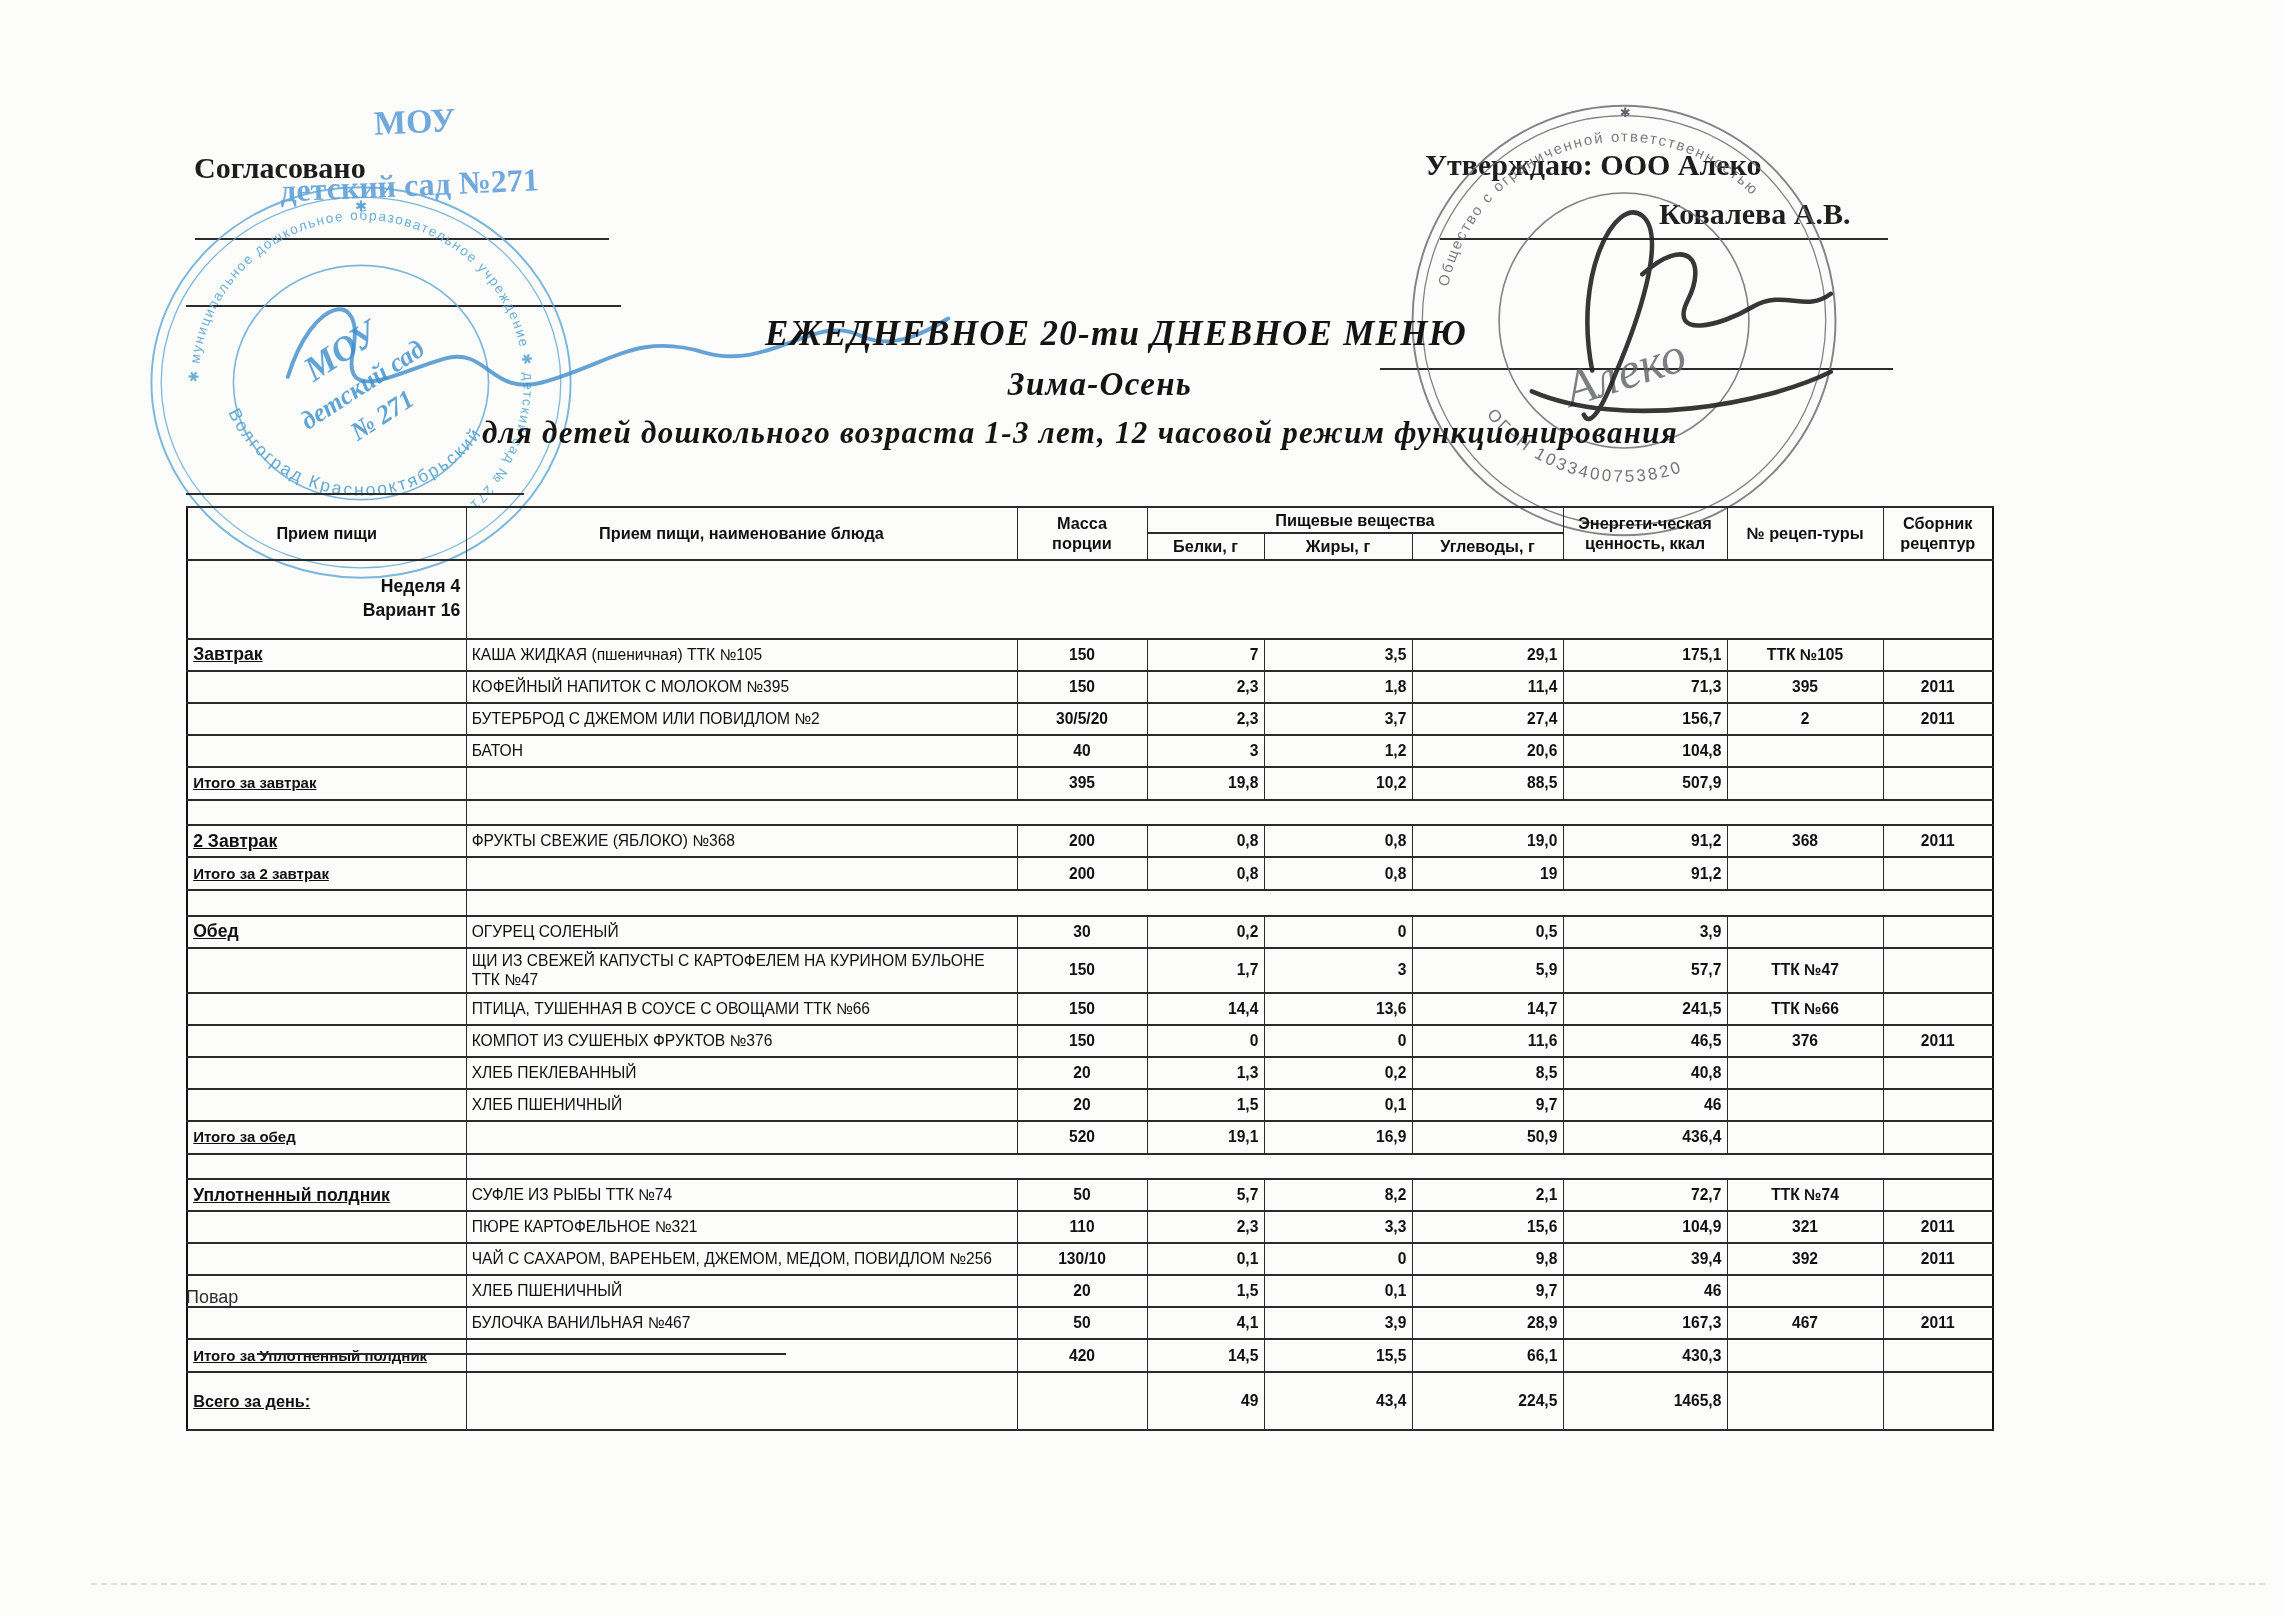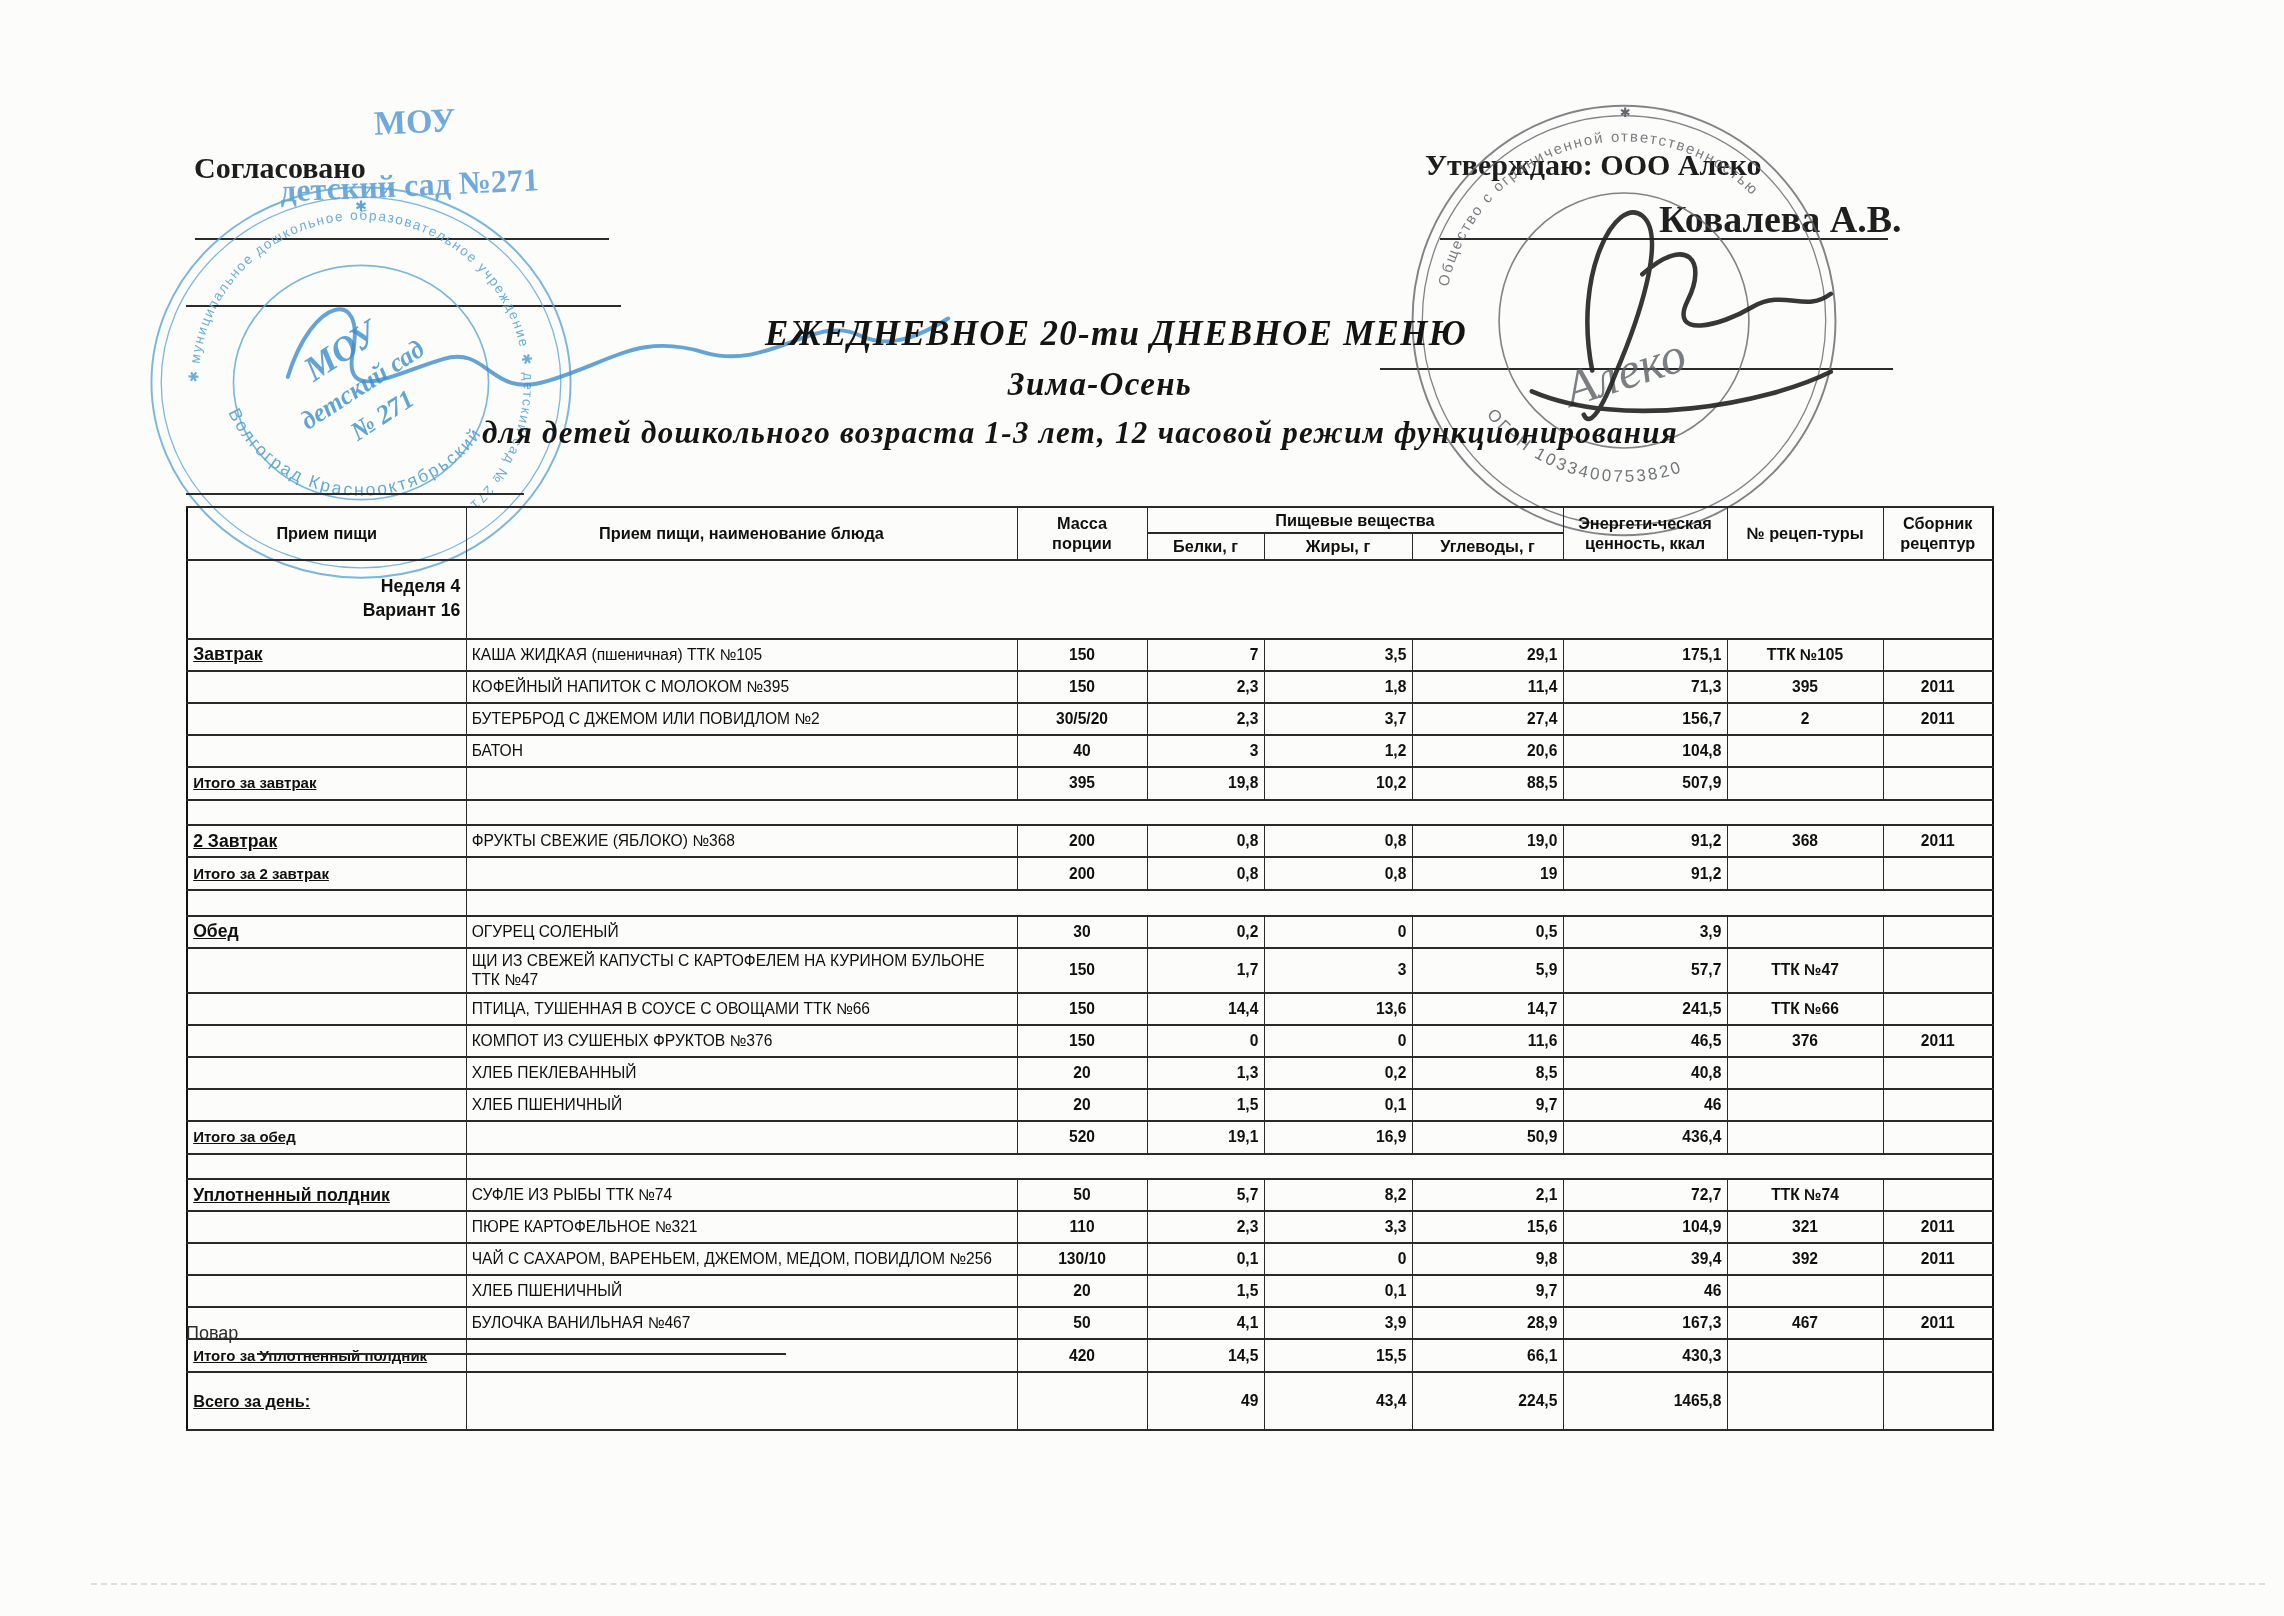--- a/index.html
+++ b/index.html
@@ -13,21 +13,21 @@
   }
   .abs{position:absolute;}
   
   .corner-label{
     font-family:"Liberation Serif",serif;
     font-weight:bold;font-size:30px;color:#1d1d1d;
     white-space:nowrap;
   }
   .approved-name{
     font-family:"Liberation Serif",serif;
-    font-weight:bold;font-size:38px;color:#1f1f1f;white-space:nowrap;
+    font-weight:bold;font-size:30px;color:#1f1f1f;white-space:nowrap;
   }
   .blue-ovp{
     font-family:"Liberation Serif",serif;
     font-weight:bold;color:#5b9bd8;opacity:.85;white-space:nowrap;
     transform:rotate(-2.5deg);
   }
   .sig-line{border-top:2.6px solid #2b2b2b;height:0;}
   .sig-line.thin{border-top-width:2px;}
   
   .title{
@@ -437,17 +437,17 @@
         <td class="c-num">49</td>
         <td class="c-num">43,4</td>
         <td class="c-num">224,5</td>
         <td class="c-num">1465,8</td>
         <td class="c-recipe"></td>
         <td class="c-source"></td>
       </tr>
     </tbody>
 </table>
 
-<div class="abs cook-label" style="left:186px;top:1323px;">Повар</div>
+<div class="abs cook-label" style="left:186px;top:1287px;">Повар</div>
 <div class="abs sig-line thin" style="left:257px;top:1353px;width:529px;"></div>
 
 <div class="abs bottom-artifact" style="left:91px;top:1583px;width:2174px;"></div>
 
 
 </body></html>

